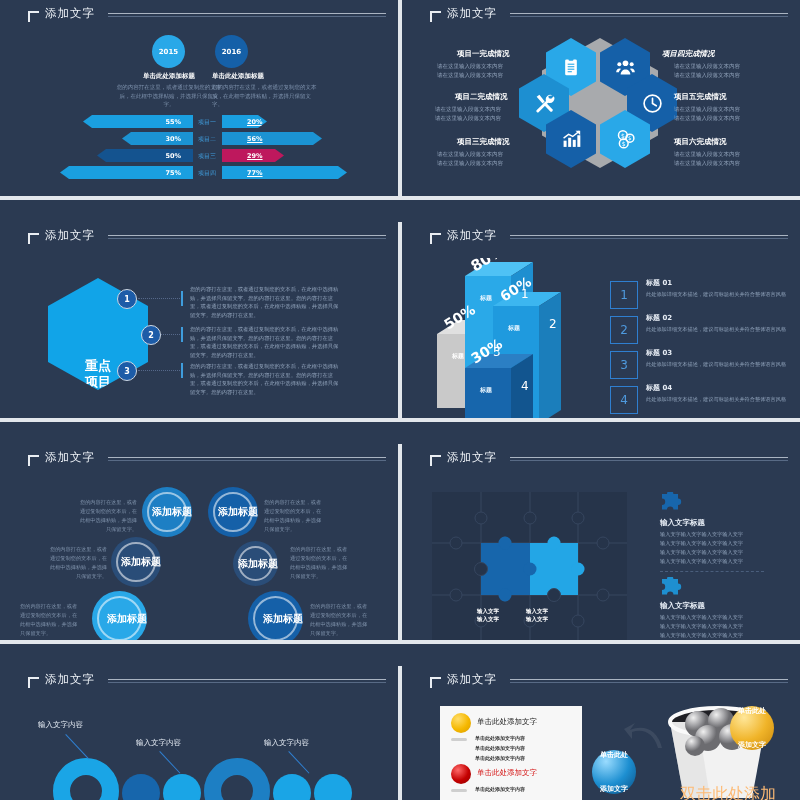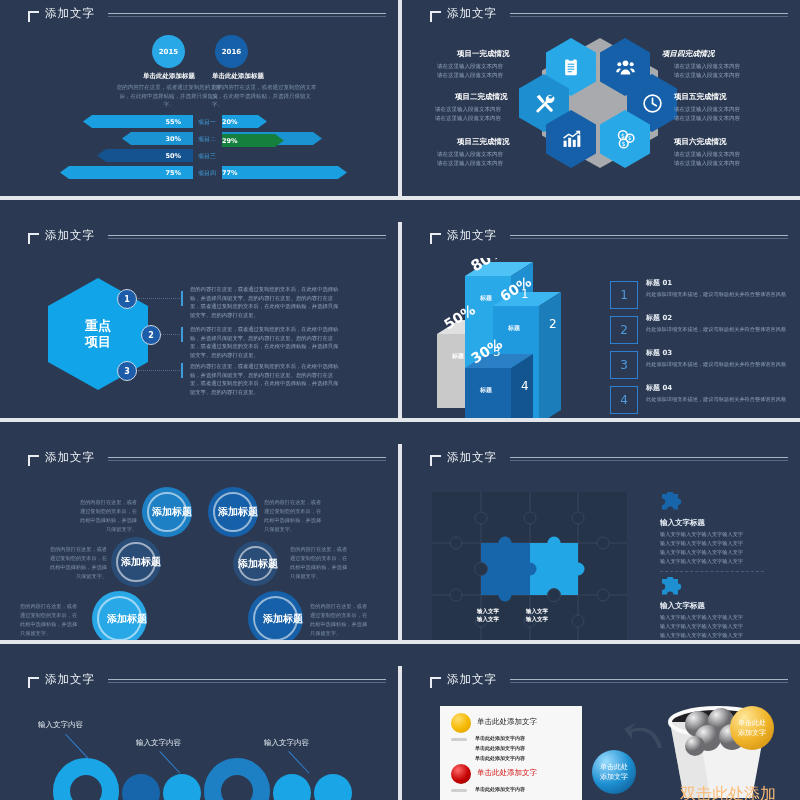--- a/index.html
+++ b/index.html
@@ -16,21 +16,21 @@
 
   .sep-h{position:absolute;left:0;width:800px;background:#e3e7ec;}
   .sep-v{position:absolute;top:0;width:4px;background:#e3e7ec;}
 
   
   .yrcirc{position:absolute;border-radius:50%;display:flex;align-items:center;justify-content:center;color:#fff;font-size:7px;font-weight:bold;}
   .s1h{position:absolute;font-size:6.5px;font-weight:bold;color:#fff;text-align:center;}
   .s1p{position:absolute;font-size:5.5px;color:#7f93ae;text-align:center;line-height:1.55;}
   .arrowbar{position:absolute;display:flex;align-items:center;justify-content:flex-end;color:#fff;font-size:6.5px;font-weight:bold;padding-right:12px;box-sizing:border-box;}
   .arrowbar.l{clip-path:polygon(0 50%,9px 0,100% 0,100% 100%,9px 100%);}
-  .arrowbar.r{justify-content:flex-start;padding:0 0 0 0;clip-path:polygon(0 0,calc(100% - 9px) 0,100% 50%,calc(100% - 9px) 100%,0 100%);}
+  .arrowbar.r{justify-content:flex-start;padding:0 0 0 25px;clip-path:polygon(0 0,calc(100% - 9px) 0,100% 50%,calc(100% - 9px) 100%,0 100%);text-decoration:underline;}
   .itemlbl{position:absolute;font-size:6px;color:#3f9ddd;text-align:center;width:28px;}
 
   
   .hex{position:absolute;clip-path:polygon(50% 0,100% 25%,100% 75%,50% 100%,0 75%,0 25%);display:flex;align-items:center;justify-content:center;}
   .s2h{position:absolute;font-size:7.5px;font-weight:bold;color:#fff;}
   .s2p{position:absolute;font-size:5.5px;color:#93a5bd;line-height:1.7;}
 
   
   .bighex{position:absolute;clip-path:polygon(50% 0,100% 25%,100% 75%,50% 100%,0 75%,0 25%);display:flex;align-items:center;justify-content:center;flex-direction:column;color:#fff;font-size:13px;font-weight:bold;line-height:1.25;}
   .numc{position:absolute;width:18px;height:18px;border-radius:50%;background:#1d5ca8;border:1.6px solid #cfd8e4;color:#fff;font-size:8px;font-weight:bold;display:flex;align-items:center;justify-content:center;}
@@ -58,21 +58,21 @@
   .dot7{position:absolute;border-radius:50%;}
   .s7lbl{position:absolute;color:#e7edf5;font-size:7.5px;}
   .leader{position:absolute;height:0;border-top:1.2px solid #2f7fd0;transform-origin:0 0;}
 
   
   .card8{position:absolute;background:#f7f7f7;}
   .sph{position:absolute;border-radius:50%;}
   .c8t{position:absolute;font-size:7.5px;font-weight:normal;}
   .c8p{position:absolute;font-size:5px;font-weight:bold;color:#333;line-height:1.9;}
   .c8bar{position:absolute;height:3px;background:#cfcfcf;border-radius:2px;}
-  .bubble{position:absolute;border-radius:50%;display:flex;align-items:center;justify-content:center;flex-direction:column;color:#fff;font-size:7px;line-height:1.5;text-align:center;}
+  .bubble{position:absolute;border-radius:50%;display:flex;align-items:center;justify-content:space-between;flex-direction:column;color:#fff;font-size:7px;line-height:1.5;text-align:center;font-weight:bold;}
   .s8big{position:absolute;color:#fdba74;font-size:16px;font-weight:normal;}
 </style>
 </head>
 <body>
 
 <div id="page">
 
   <div class="slide w" id="s1" style="left:0;top:0;width:398px;height:196px;">
     <div class="hdr">
       <div class="brk"></div>
@@ -95,21 +95,21 @@
     <div class="arrowbar l" style="left:97px;top:149px;width:96px;height:13px;background:#14538f;">50%</div>
     <div class="arrowbar l" style="left:60px;top:166px;width:133px;height:13px;background:#1a9fe0;">75%</div>
 
     <div class="itemlbl" style="left:193px;top:118px;">项目一</div>
     <div class="itemlbl" style="left:193px;top:135px;">项目二</div>
     <div class="itemlbl" style="left:193px;top:152px;">项目三</div>
     <div class="itemlbl" style="left:193px;top:169px;">项目四</div>
 
     <div class="arrowbar r" style="left:222px;top:115px;width:45px;height:13px;background:#1a9fe0;">20%</div>
     <div class="arrowbar r" style="left:222px;top:132px;width:100px;height:13px;background:#1b93d3;">56%</div>
-    <div class="arrowbar r" style="left:222px;top:134px;width:62px;height:13px;background:#15803d;">29%</div>
+    <div class="arrowbar r" style="left:222px;top:149px;width:62px;height:13px;background:#be185d;">29%</div>
     <div class="arrowbar r" style="left:222px;top:166px;width:125px;height:13px;background:#1a9fe0;">77%</div>
   </div>
 
   <div class="slide w" id="s2" style="left:402px;top:0;width:398px;height:196px;">
     <div class="hdr">
       <div class="brk"></div>
       <div class="ttl">添加文字</div>
       <div class="line"></div>
       <div class="line2"></div>
     </div>
@@ -197,21 +197,21 @@
   </div>
 
   <div class="slide w" id="s3" style="left:0;top:222px;width:398px;height:196px;">
     <div class="hdr">
       <div class="brk"></div>
       <div class="ttl">添加文字</div>
       <div class="line"></div>
       <div class="line2"></div>
     </div>
 
-    <div class="bighex" style="left:48px;top:56px;width:100px;height:112px;background:#11a4e8;">
+    <div class="bighex" style="left:48px;top:56px;width:100px;height:112px;background:#11a4e8;justify-content:flex-end;">
       <span>重点</span>
       <span>项目</span>
     </div>
 
     <div class="numc" style="left:117px;top:67px;">1</div>
     <div class="numc" style="left:141px;top:103px;">2</div>
     <div class="numc" style="left:117px;top:139px;">3</div>
 
     <div class="dotline" style="left:138px;top:76px;width:44px;"></div>
     <div class="dotline" style="left:161px;top:112px;width:21px;"></div>

